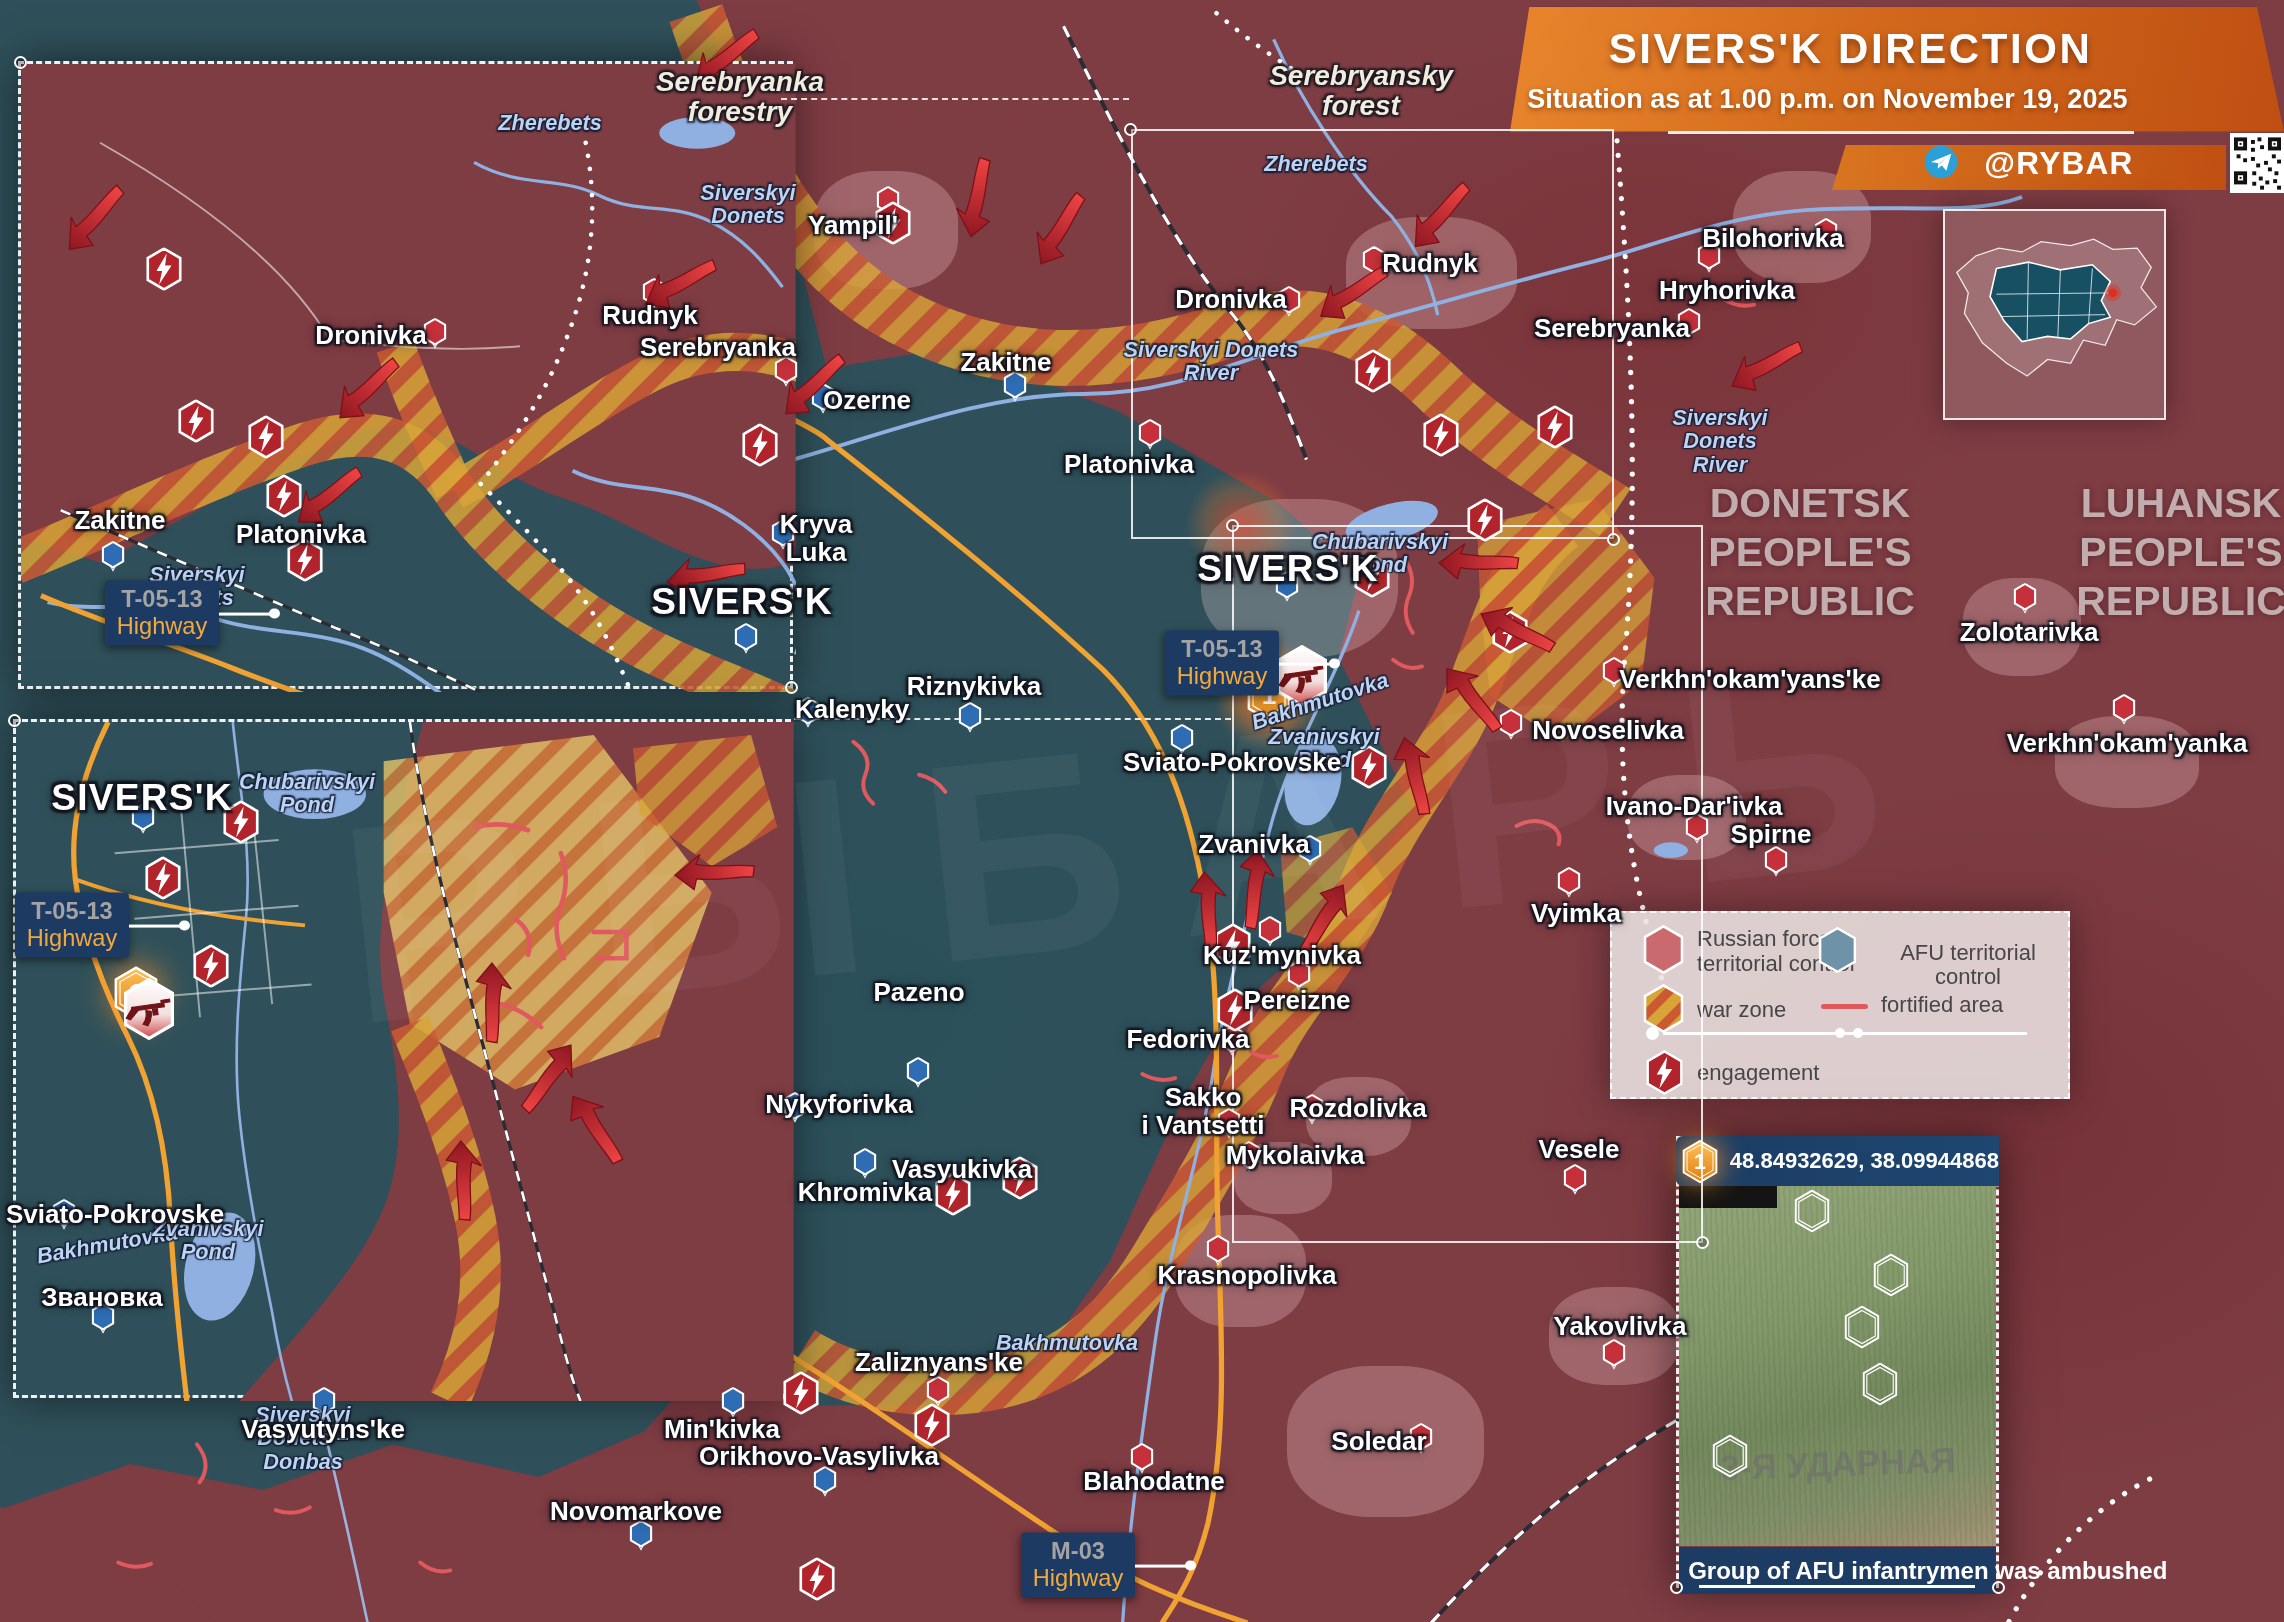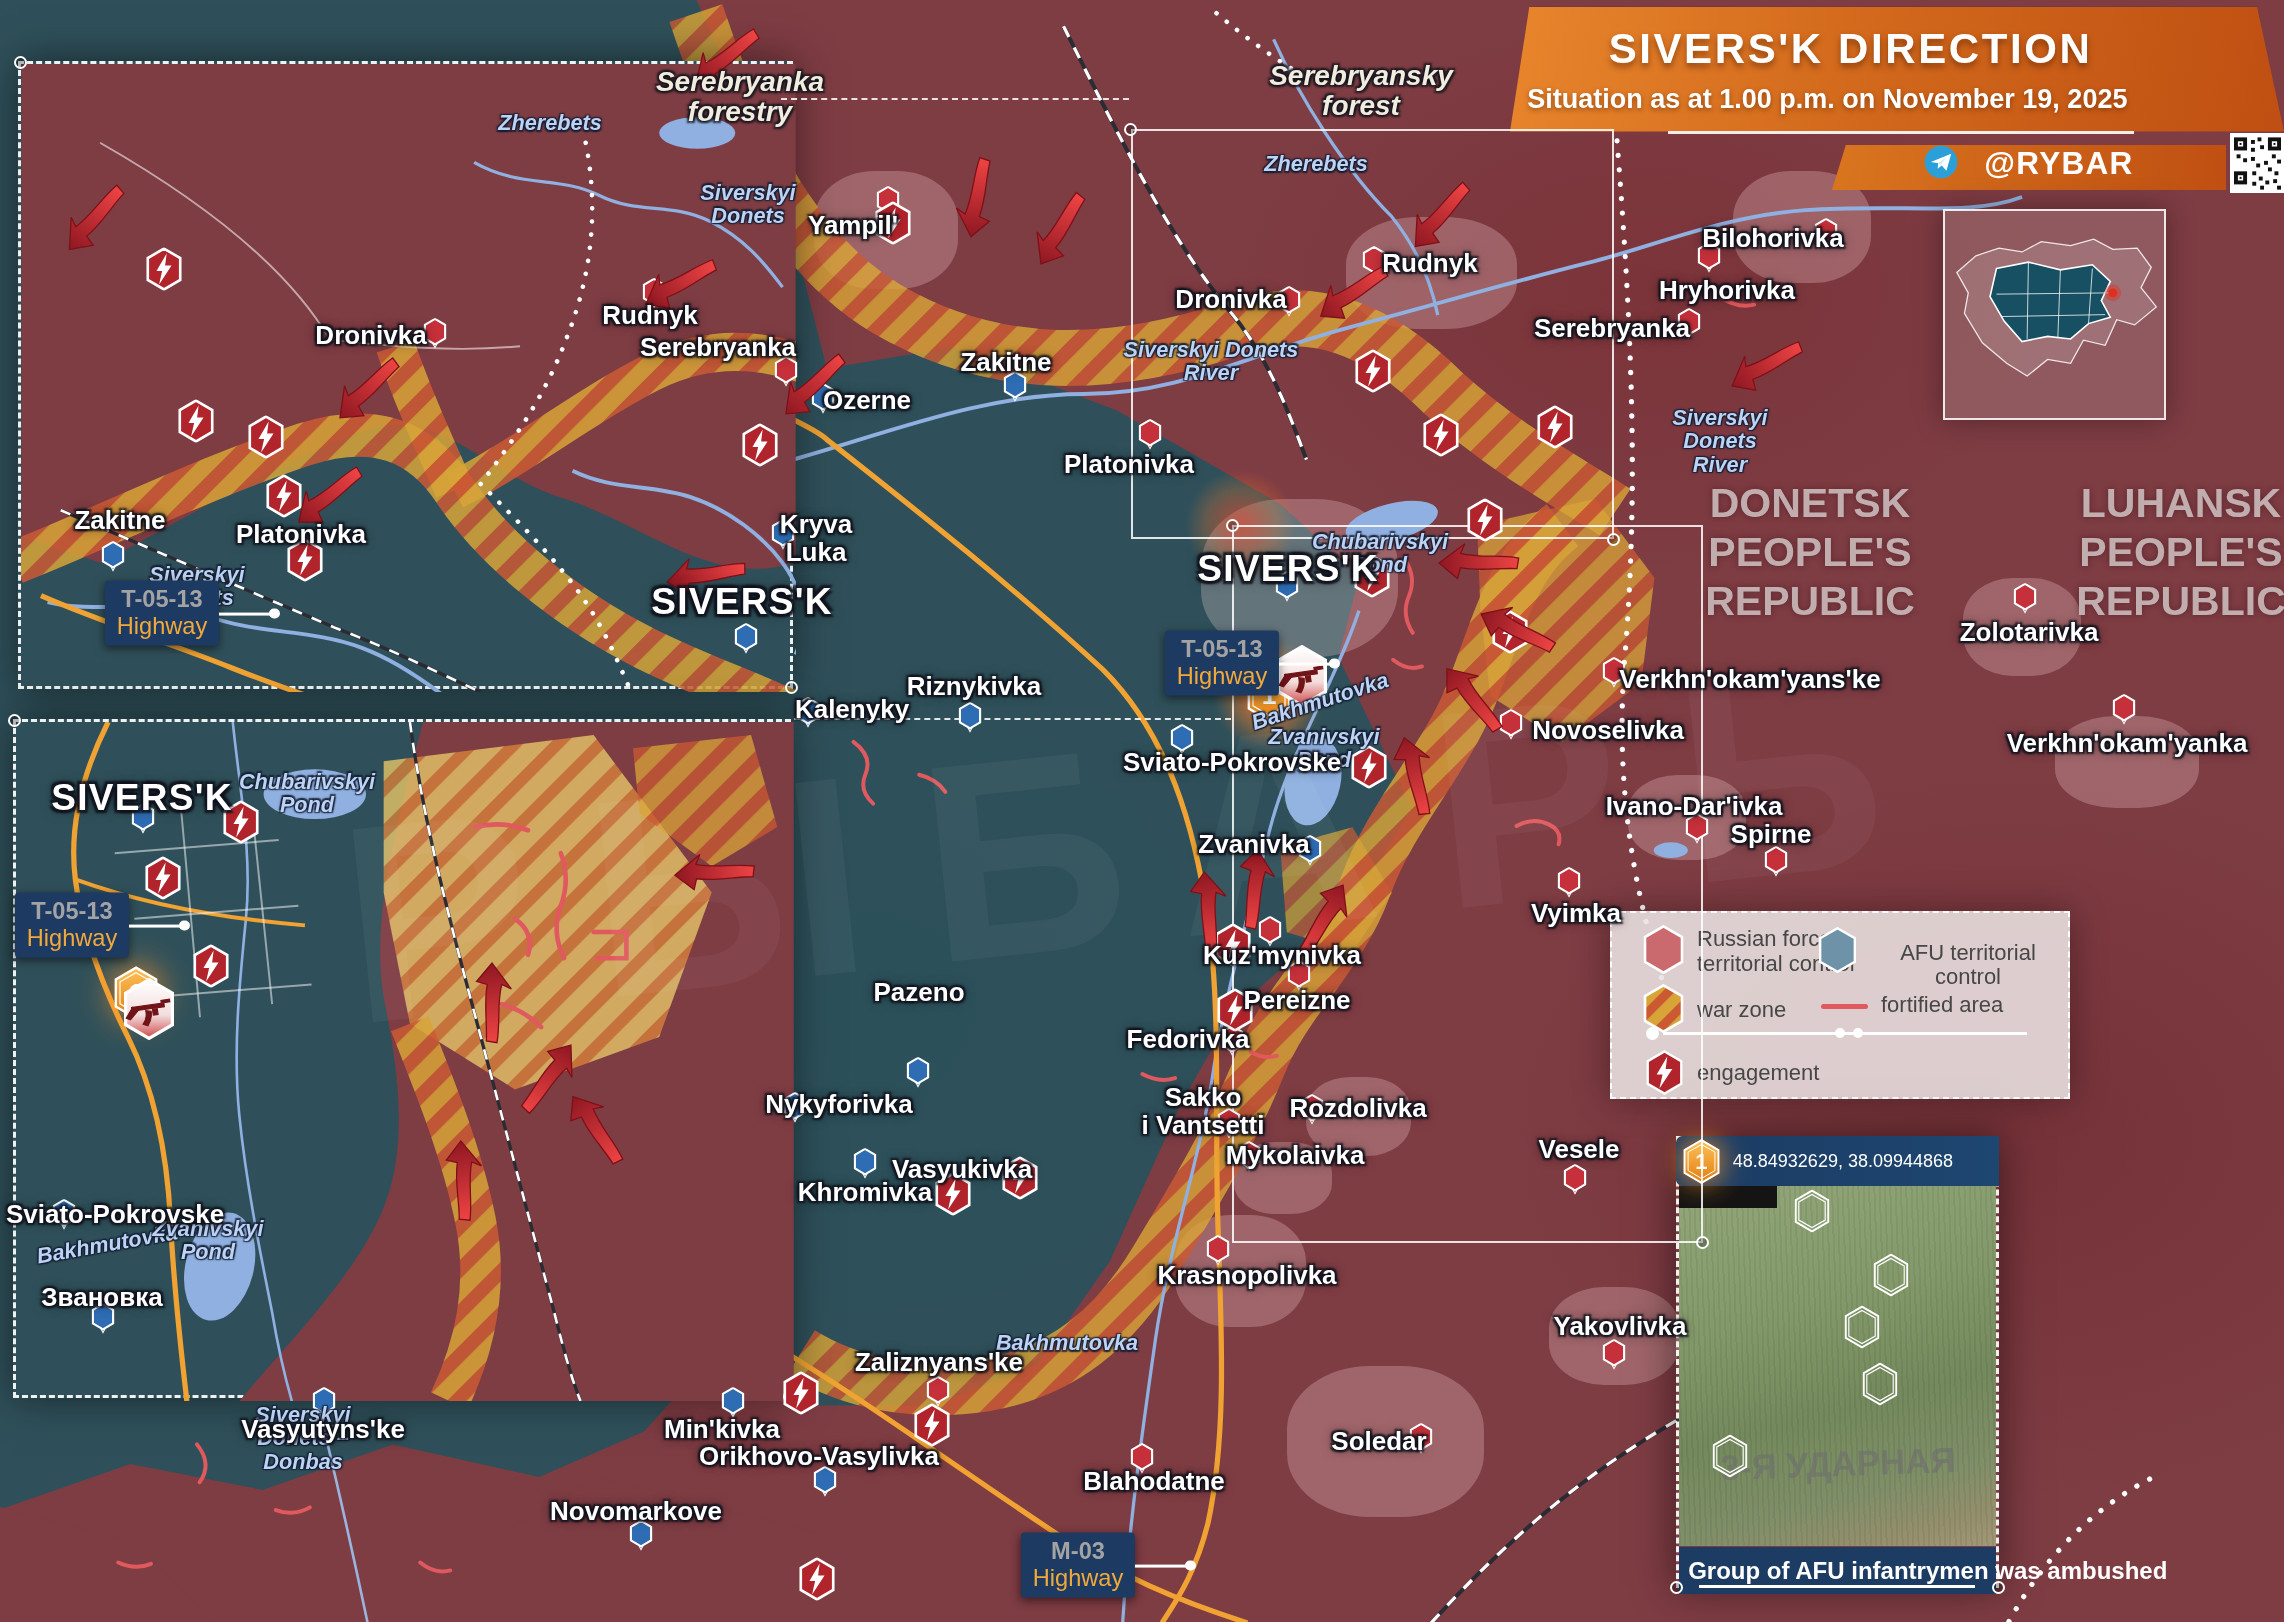--- a/index.html
+++ b/index.html
@@ -94,21 +94,21 @@
   #leg-slider .dot-l{position:absolute;left:0;top:-3.9px;width:13px;height:13px;border-radius:50%;background:#fff;}
   #leg-slider .dot-a{position:absolute;left:189px;top:-2.6px;width:9.8px;height:9.8px;border-radius:50%;background:#fff;}
   #leg-slider .dot-b{position:absolute;left:207px;top:-2.6px;width:9.8px;height:9.8px;border-radius:50%;background:#fff;}
   #fort-line{width:47px;height:4.6px;background:#e0595e;border-radius:2.6px;}
   
   #coord-bar{position:absolute;left:1676px;top:1136px;width:323px;height:50px;z-index:32;
      background:linear-gradient(90deg,#1c3c63,#1d4670);display:flex;align-items:center;
      border-top-left-radius:6.6px;border-bottom-left-radius:6.6px;}
   #coord-hex{position:relative;margin-left:5.3px;width:41px;height:45px;
      filter:drop-shadow(0 0 14.4px rgba(255,150,40,.95));}
-  #coord-text{color:#fff;font-size:18px;font-weight:normal;margin-left:10.5px;white-space:nowrap;}
+  #coord-text{color:#fff;font-size:22px;font-weight:bold;margin-left:10.5px;white-space:nowrap;}
   #video{position:absolute;left:1676px;top:1136px;width:323px;height:452px;z-index:31;
      border:3.3px dashed rgba(255,255,255,.92);box-shadow:0 0 39px rgba(0,0,0,.5);}
   #grass{position:absolute;left:0;top:47px;width:100%;height:360px;
      background:
       repeating-linear-gradient(88deg,rgba(30,40,20,.08) 0 2px,transparent 2px 5.3px),
       linear-gradient(165deg,#93a77a 0%,#83996a 35%,#74895d 60%,#7f8f68 80%,#958f6d 92%,#a29877 100%);}
   #censor{position:absolute;left:0;top:47px;width:98px;height:22px;background:#141414;}
   #vid-watermark{position:absolute;left:50%;top:305px;transform:translateX(-50%) rotate(-2deg);
      color:rgba(110,110,110,.6);font-size:35px;font-weight:bold;white-space:nowrap;}
   #caption{position:absolute;left:0;top:408px;width:100%;height:47px;background:#1c3c63;

